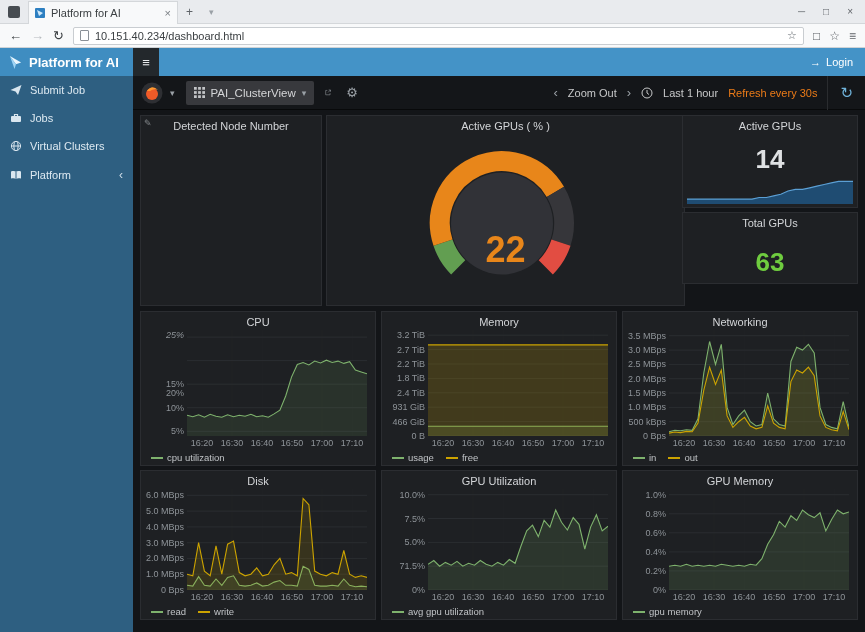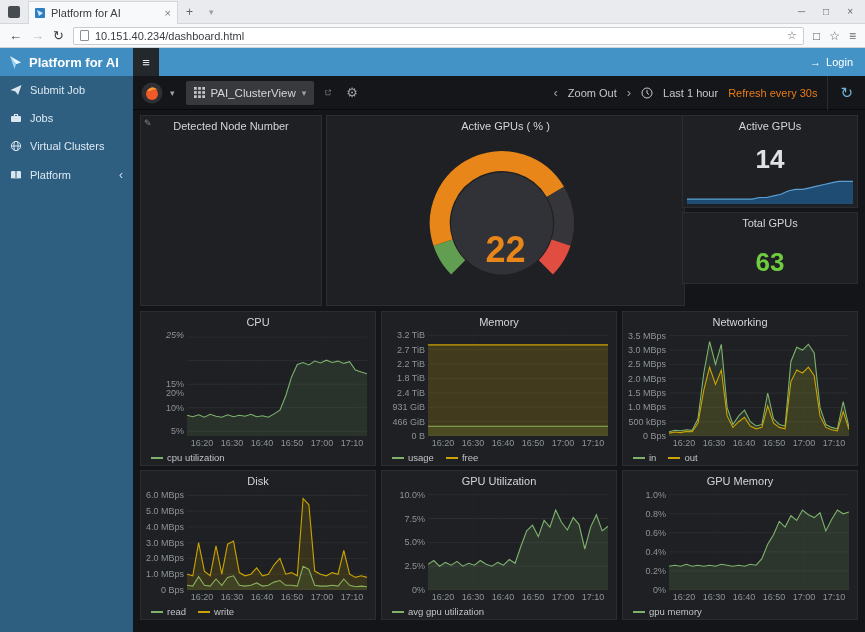--- a/index.html
+++ b/index.html
@@ -425,21 +425,21 @@
         </div>
     </div>
 
     <div class="panel" style="left:248px;top:360px;width:236px;height:150px">
       <div class="panel-title">GPU Utilization</div>
       <div class="chart-body">
           <div class="yaxis">
             <span class="ytick" style="top: 0.716981px;">10.0%</span>
             <span class="ytick" style="top: 24.5377px;">7.5%</span>
             <span class="ytick" style="top: 48.3585px;">5.0%</span>
-            <span class="ytick" style="top: 72.1792px;">2.5%</span>
+            <span class="ytick" style="top: 72.1792px;">71.5%</span>
             <span class="ytick" style="top: 96px;">0%</span>
           </div>
         <div class="plot-col">
             <div class="plot">
               <svg width="180" height="101">
                 <line x1="14.9" x2="14.9" y1="0" y2="101" stroke="#202225" stroke-width="1"></line>
                 <line x1="45.0" x2="45.0" y1="0" y2="101" stroke="#202225" stroke-width="1"></line>
                 <line x1="75.1" x2="75.1" y1="0" y2="101" stroke="#202225" stroke-width="1"></line>
                 <line x1="104.9" x2="104.9" y1="0" y2="101" stroke="#202225" stroke-width="1"></line>
                 <line x1="135.0" x2="135.0" y1="0" y2="101" stroke="#202225" stroke-width="1"></line>

